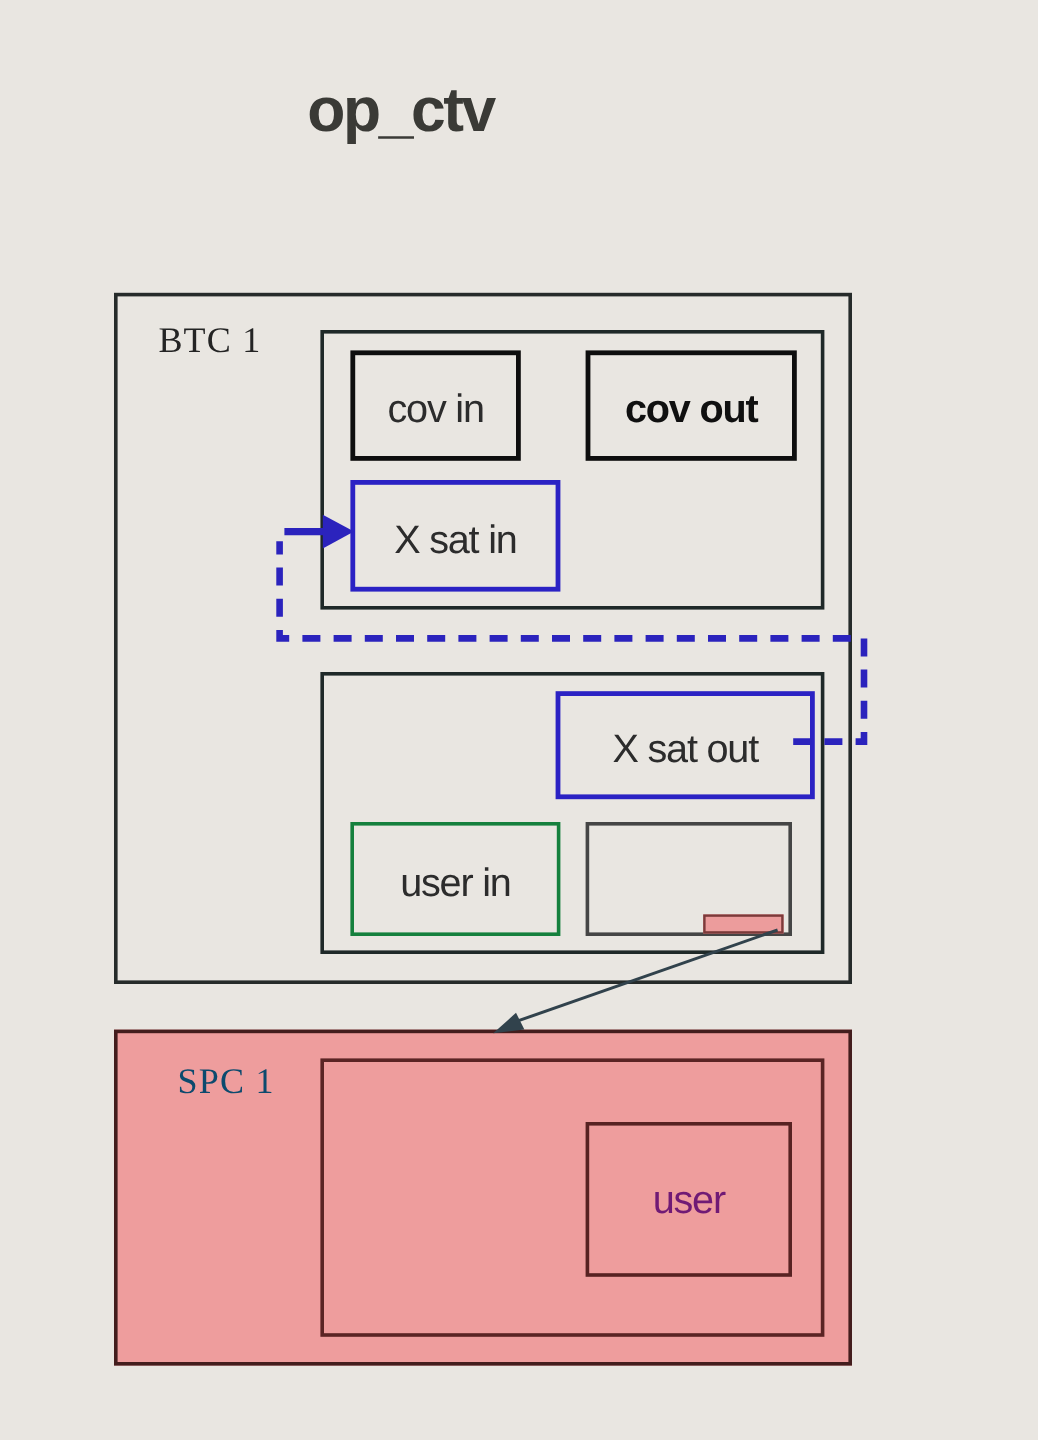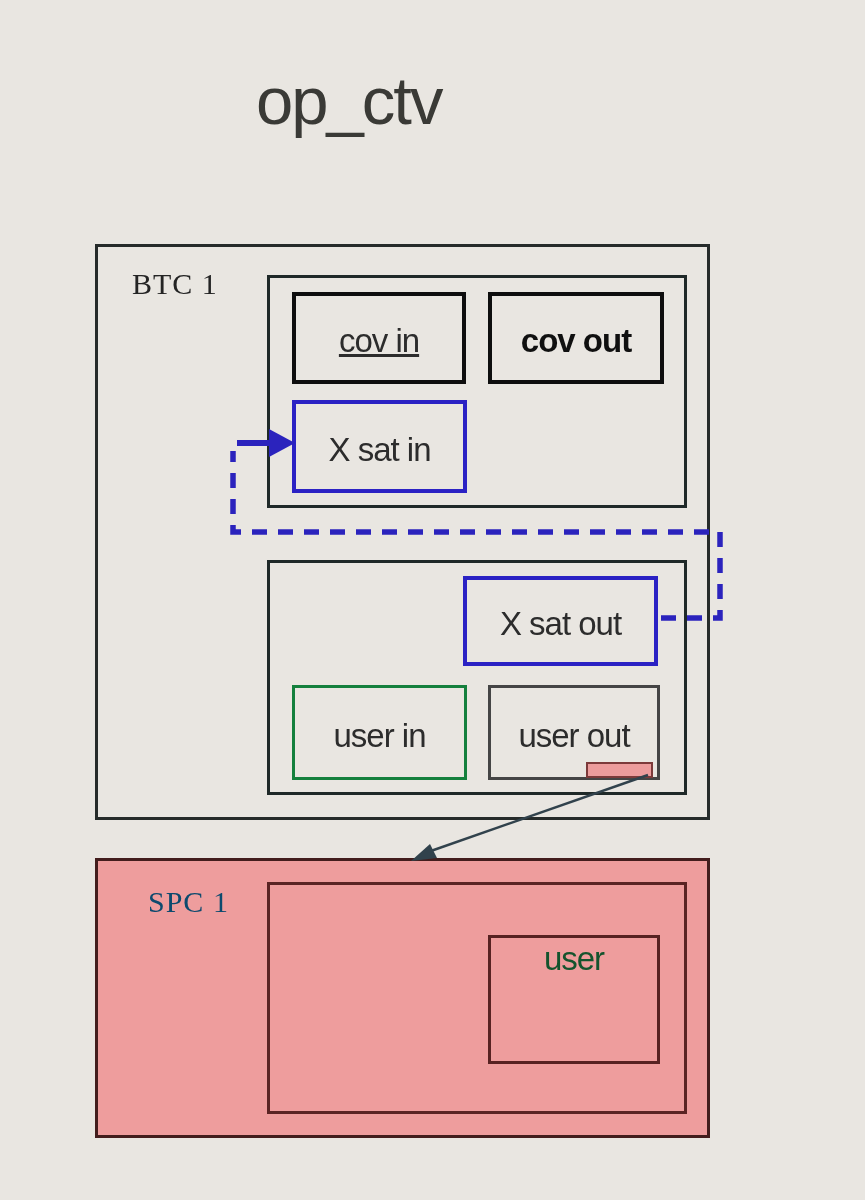--- a/index.html
+++ b/index.html
@@ -7,21 +7,21 @@
     width:865px;height:1200px;
     background:#e9e6e1;
     font-family:"Liberation Sans",sans-serif;
     position:relative;
     overflow:hidden;
   }
   .stage{position:absolute;inset:0;width:865px;height:1200px;}
 
   .title{
     position:absolute;left:256px;top:62px;
-    font-size:67px;font-weight:normal;color:#3a3a36;
+    font-size:52px;font-weight:bold;color:#3a3a36;
     letter-spacing:-2px;
   }
 
   
   .btc-box{
     position:absolute;left:95px;top:244px;width:615px;height:576px;
     border:3px solid #262b2a;box-sizing:border-box;
   }
   .btc-label{
     position:absolute;left:34px;top:20px;
@@ -34,24 +34,24 @@
   }
   .tx1{top:28px;height:233px;}
   .tx2{top:313px;height:235px;}
 
   .cell{
     position:absolute;box-sizing:border-box;
     display:flex;align-items:center;justify-content:center;
     font-size:33px;color:#2c2c2c;letter-spacing:-1px;
     padding-top:6px;
   }
-  .cov-in {left:22px; top:14px; width:174px;height:92px;border:4px solid #0e0e0e;text-decoration:underline;}
+  .cov-in {left:22px; top:14px; width:142px;height:92px;border:4px solid #0e0e0e;}
   .cov-out{left:218px;top:14px; width:176px;height:92px;border:4px solid #0e0e0e;font-weight:bold;color:#101010;}
   .x-sat-in {left:22px;top:122px;width:175px;height:93px;border:4px solid #2b22c4;}
-  .x-sat-out{left:193px;top:13px;width:195px;height:90px;border:4px solid #2b22c4;align-items:center;}
+  .x-sat-out{left:193px;top:13px;width:216px;height:90px;border:4px solid #2b22c4;align-items:center;}
   .user-in {left:22px; top:122px;width:175px;height:95px;border:3px solid #15803d;}
   .user-out{left:218px;top:122px;width:172px;height:95px;border:3px solid #454545;}
 
   .pink-chip{
     position:absolute;left:95px;top:74px;width:67px;height:16px;
     background:#ec9c9c;border:2px solid #7c3a3a;box-sizing:border-box;
   }
 
   
   .spc-box{
@@ -63,22 +63,22 @@
     font-family:"Liberation Serif",serif;
     font-size:30px;color:#0c4a6e;letter-spacing:1px;
   }
   .spc-inner{
     position:absolute;left:169px;top:21px;width:420px;height:232px;
     border:3px solid #5a2424;box-sizing:border-box;
   }
   .coinbase-box{
     position:absolute;left:218px;top:50px;width:172px;height:129px;
     border:3px solid #572222;box-sizing:border-box;
-    display:flex;flex-direction:column;align-items:center;justify-content:flex-start;
-    font-size:33px;color:#14532d;letter-spacing:-1px;line-height:1.25;
+    display:flex;flex-direction:column;align-items:center;justify-content:center;
+    font-size:33px;color:#701a75;letter-spacing:-1px;line-height:1.25;
   }
 
   svg.overlay{position:absolute;left:0;top:0;pointer-events:none;}
 </style>
 </head>
 <body>
 
 <div class="stage">
 
   <div class="title">op_ctv</div>
@@ -99,21 +99,20 @@
     </div>
 
     <div class="tx tx2">
       <div class="cell x-sat-out">
         <span>X sat out</span>
       </div>
       <div class="cell user-in">
         <span>user in</span>
       </div>
       <div class="cell user-out">
-        <span>user out</span>
         <div class="pink-chip"></div>
       </div>
     </div>
   </div>
 
   <div class="spc-box">
     <div class="spc-label">SPC 1</div>
     <div class="spc-inner">
       <div class="coinbase-box">
         <span>user</span>

